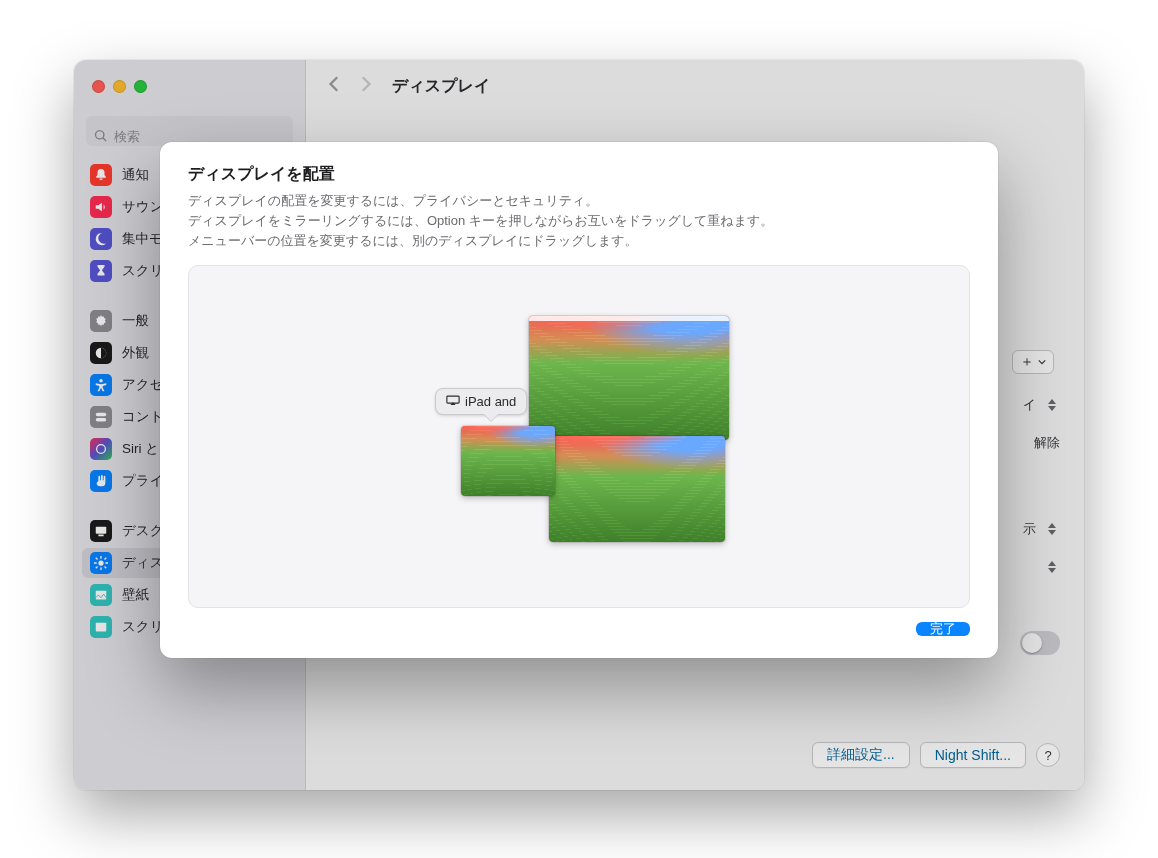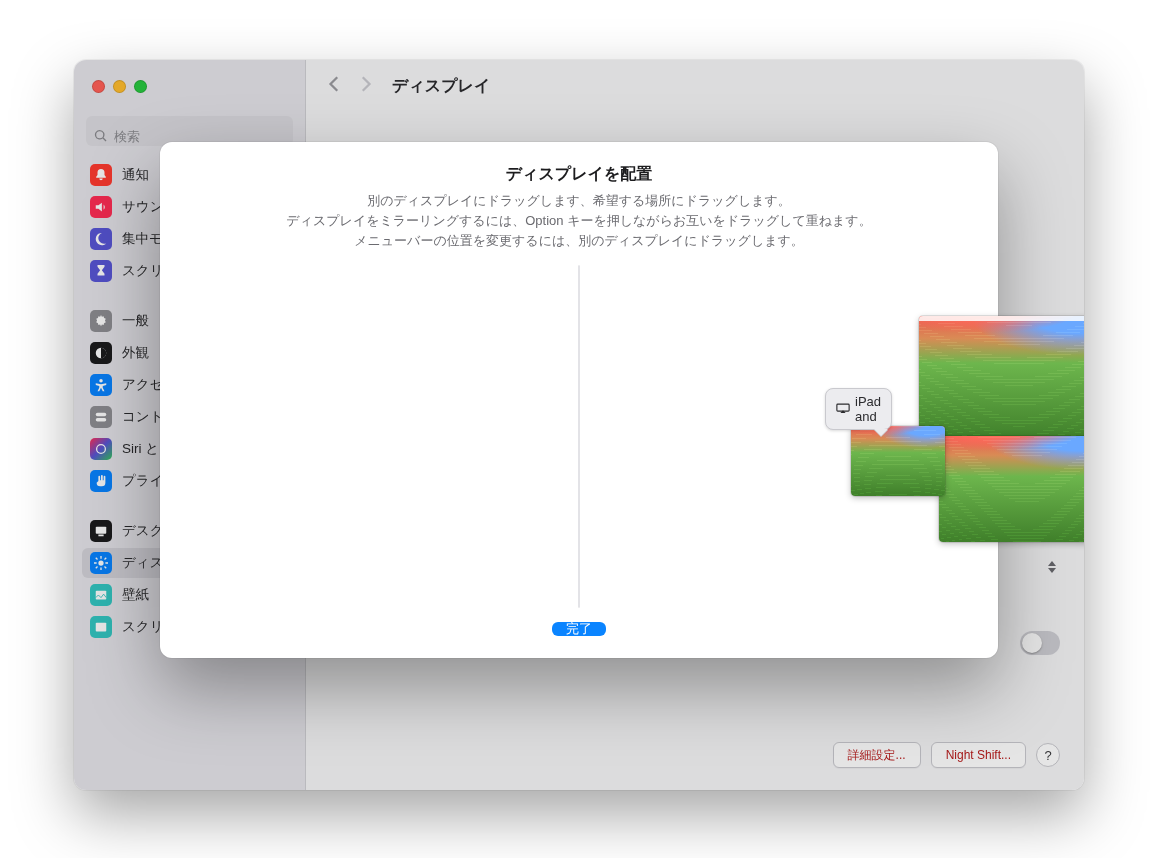--- a/index.html
+++ b/index.html
@@ -90,36 +90,36 @@
   .toggle {
     width:40px; height:24px; background:#d0d0d5; border-radius:12px; position:relative;
   }
   .toggle::after{content:""; position:absolute; left:2px; top:2px; width:20px; height:20px; background:#fff; border-radius:50%; box-shadow:0 1px 2px rgba(0,0,0,0.3);}
 
   .bottom-buttons {
     position:absolute; right:24px; bottom:22px; display:flex; align-items:center; gap:10px;
   }
   .mac-btn {
     height:26px; padding:0 14px; background:#fff; border:1px solid #c9c9ce; border-radius:6px;
-    font-size:12px; color:#b91c1c; display:flex; align-items:center;
+    font-size:14px; color:#0369a1; display:flex; align-items:center;
     box-shadow: 0 1px 1px rgba(0,0,0,0.04);
   }
   .help-btn {
     width:24px; height:24px; border-radius:50%; background:#fff; border:1px solid #c9c9ce;
     display:flex; align-items:center; justify-content:center; font-size:13px; color:#3b3b3e;
   }
 
   
   .sheet {
     position:absolute; z-index:10;
     left:86px; top:82px; width:838px; height:516px;
     background:#fff; border-radius:12px;
     box-shadow: 0 30px 70px rgba(0,0,0,0.35), 0 0 0 1px rgba(0,0,0,0.05);
     padding: 22px 28px;
-    display:flex; flex-direction:column;align-items:center;
+    display:flex; flex-direction:column;
   }
   .sheet h2 { font-size:16px; font-weight:700; color:#1c1c1e; margin-bottom:6px;}
   .sheet p  { font-size:13px; color:#6b6b70; line-height:1.55; }
   .arrange-area {
     margin-top:14px; flex:1;
     background:#f5f5f7; border:1px solid #e3e3e7; border-radius:10px;
     position:relative;
   }
   .done-row { display:flex; justify-content:flex-end; margin-top:14px;}
   .primary-btn {
@@ -362,21 +362,21 @@
       <div class="mac-btn">詳細設定...</div>
       <div class="mac-btn">Night Shift...</div>
       <div class="help-btn">?</div>
     </div>
   </div>
 
   <div class="dimmer"></div>
 
   <div class="sheet">
     <h2>ディスプレイを配置</h2>
-    <p>別のディスプレイにドラッグします、希望する場所にドラッグします。</p>
+    <p>ディスプレイの配置を変更するには、プライバシーとセキュリティ。</p>
     <p>ディスプレイをミラーリングするには、Option キーを押しながらお互いをドラッグして重ねます。</p>
     <p>メニューバーの位置を変更するには、別のディスプレイにドラッグします。</p>
 
     <div class="arrange-area">
       <div class="disp disp1">
         <div class="wallpaper"></div>
         <div class="menubar-strip"></div>
       </div>
       <div class="disp disp2">
         <div class="wallpaper"></div>

